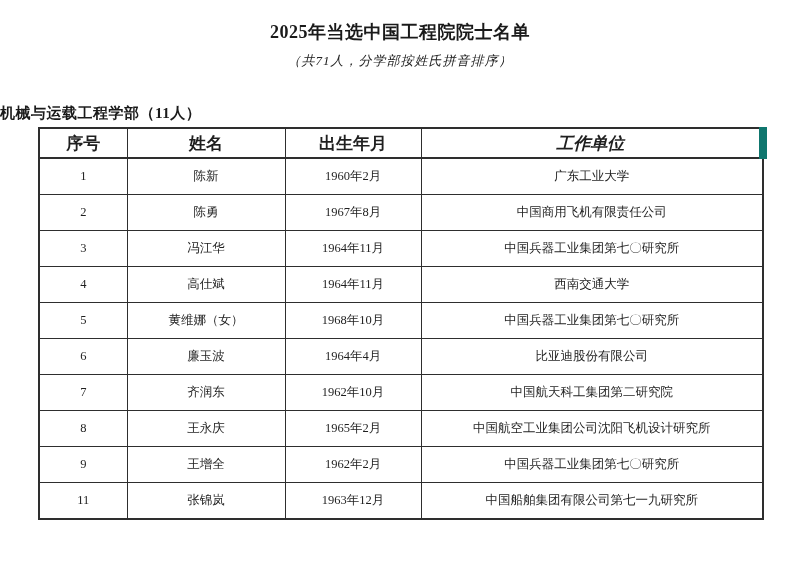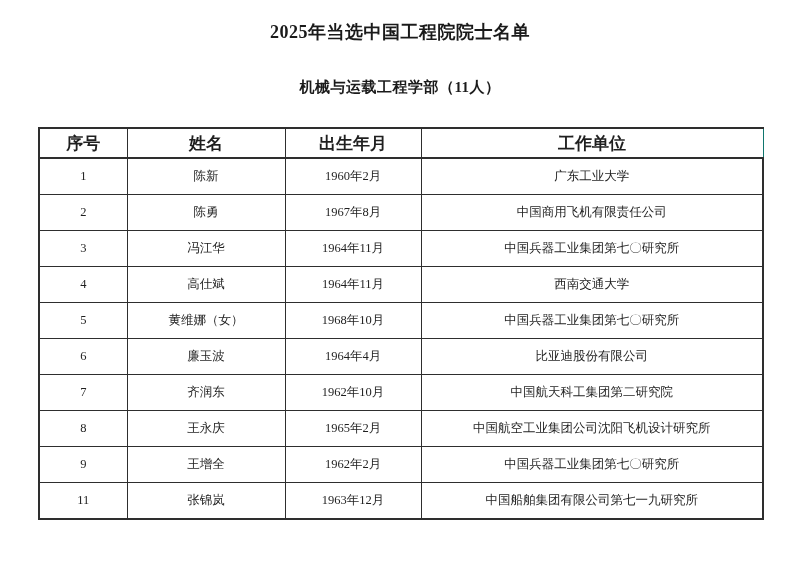--- a/index.html
+++ b/index.html
@@ -33,21 +33,21 @@
     text-align: center;
     font-size: 13px;
     font-style: italic;
     letter-spacing: 1px;
     color: #222222;
   }
   .section-heading {
     margin: 0;
     padding-top: 34px;
     padding-bottom: 10px;
-    text-align: center;
+    text-align: left;
     font-size: 15px;
     font-weight: bold;
     letter-spacing: 0.5px;
     color: #1a1a1a;
   }
   .table-wrap {
     position: absolute;
     left: 38px;
     top: 127px;
     width: 724px;
@@ -72,33 +72,34 @@
     white-space: nowrap;
   }
   table.roster thead th {
     height: 28px;
     font-size: 17px;
     font-weight: bold;
     border-top: 2px solid #2e2e2e;
     border-bottom: 2px solid #2e2e2e;
   }
   table.roster thead th:first-child { border-left: 2px solid #2e2e2e; }
-  table.roster thead th:last-child  { border-right: 1px solid #0f766e; }
+  table.roster thead th:last-child  { border-right: 8px solid #0f766e; font-style: italic; }
   table.roster tbody td { height: 35px; }
   table.roster tbody td:first-child { border-left: 2px solid #2e2e2e; }
   table.roster tbody td:last-child  { border-right: 2px solid #2e2e2e; }
   table.roster tbody tr:last-child td { border-bottom: 2px solid #2e2e2e; }
 </style>
 </head>
 <body>
 
 <div class="page">
 
   <h1 class="doc-title">2025年当选中国工程院院士名单</h1>
 
+  <p class="doc-subtitle">（共71人，分学部按姓氏拼音排序）</p>
 
   <h2 class="section-heading">机械与运载工程学部（11人）</h2>
 
   <div class="table-wrap">
     <table class="roster">
       <colgroup>
         <col class="c1">
           <col class="c2">
           <col class="c3">
           <col class="c4">

